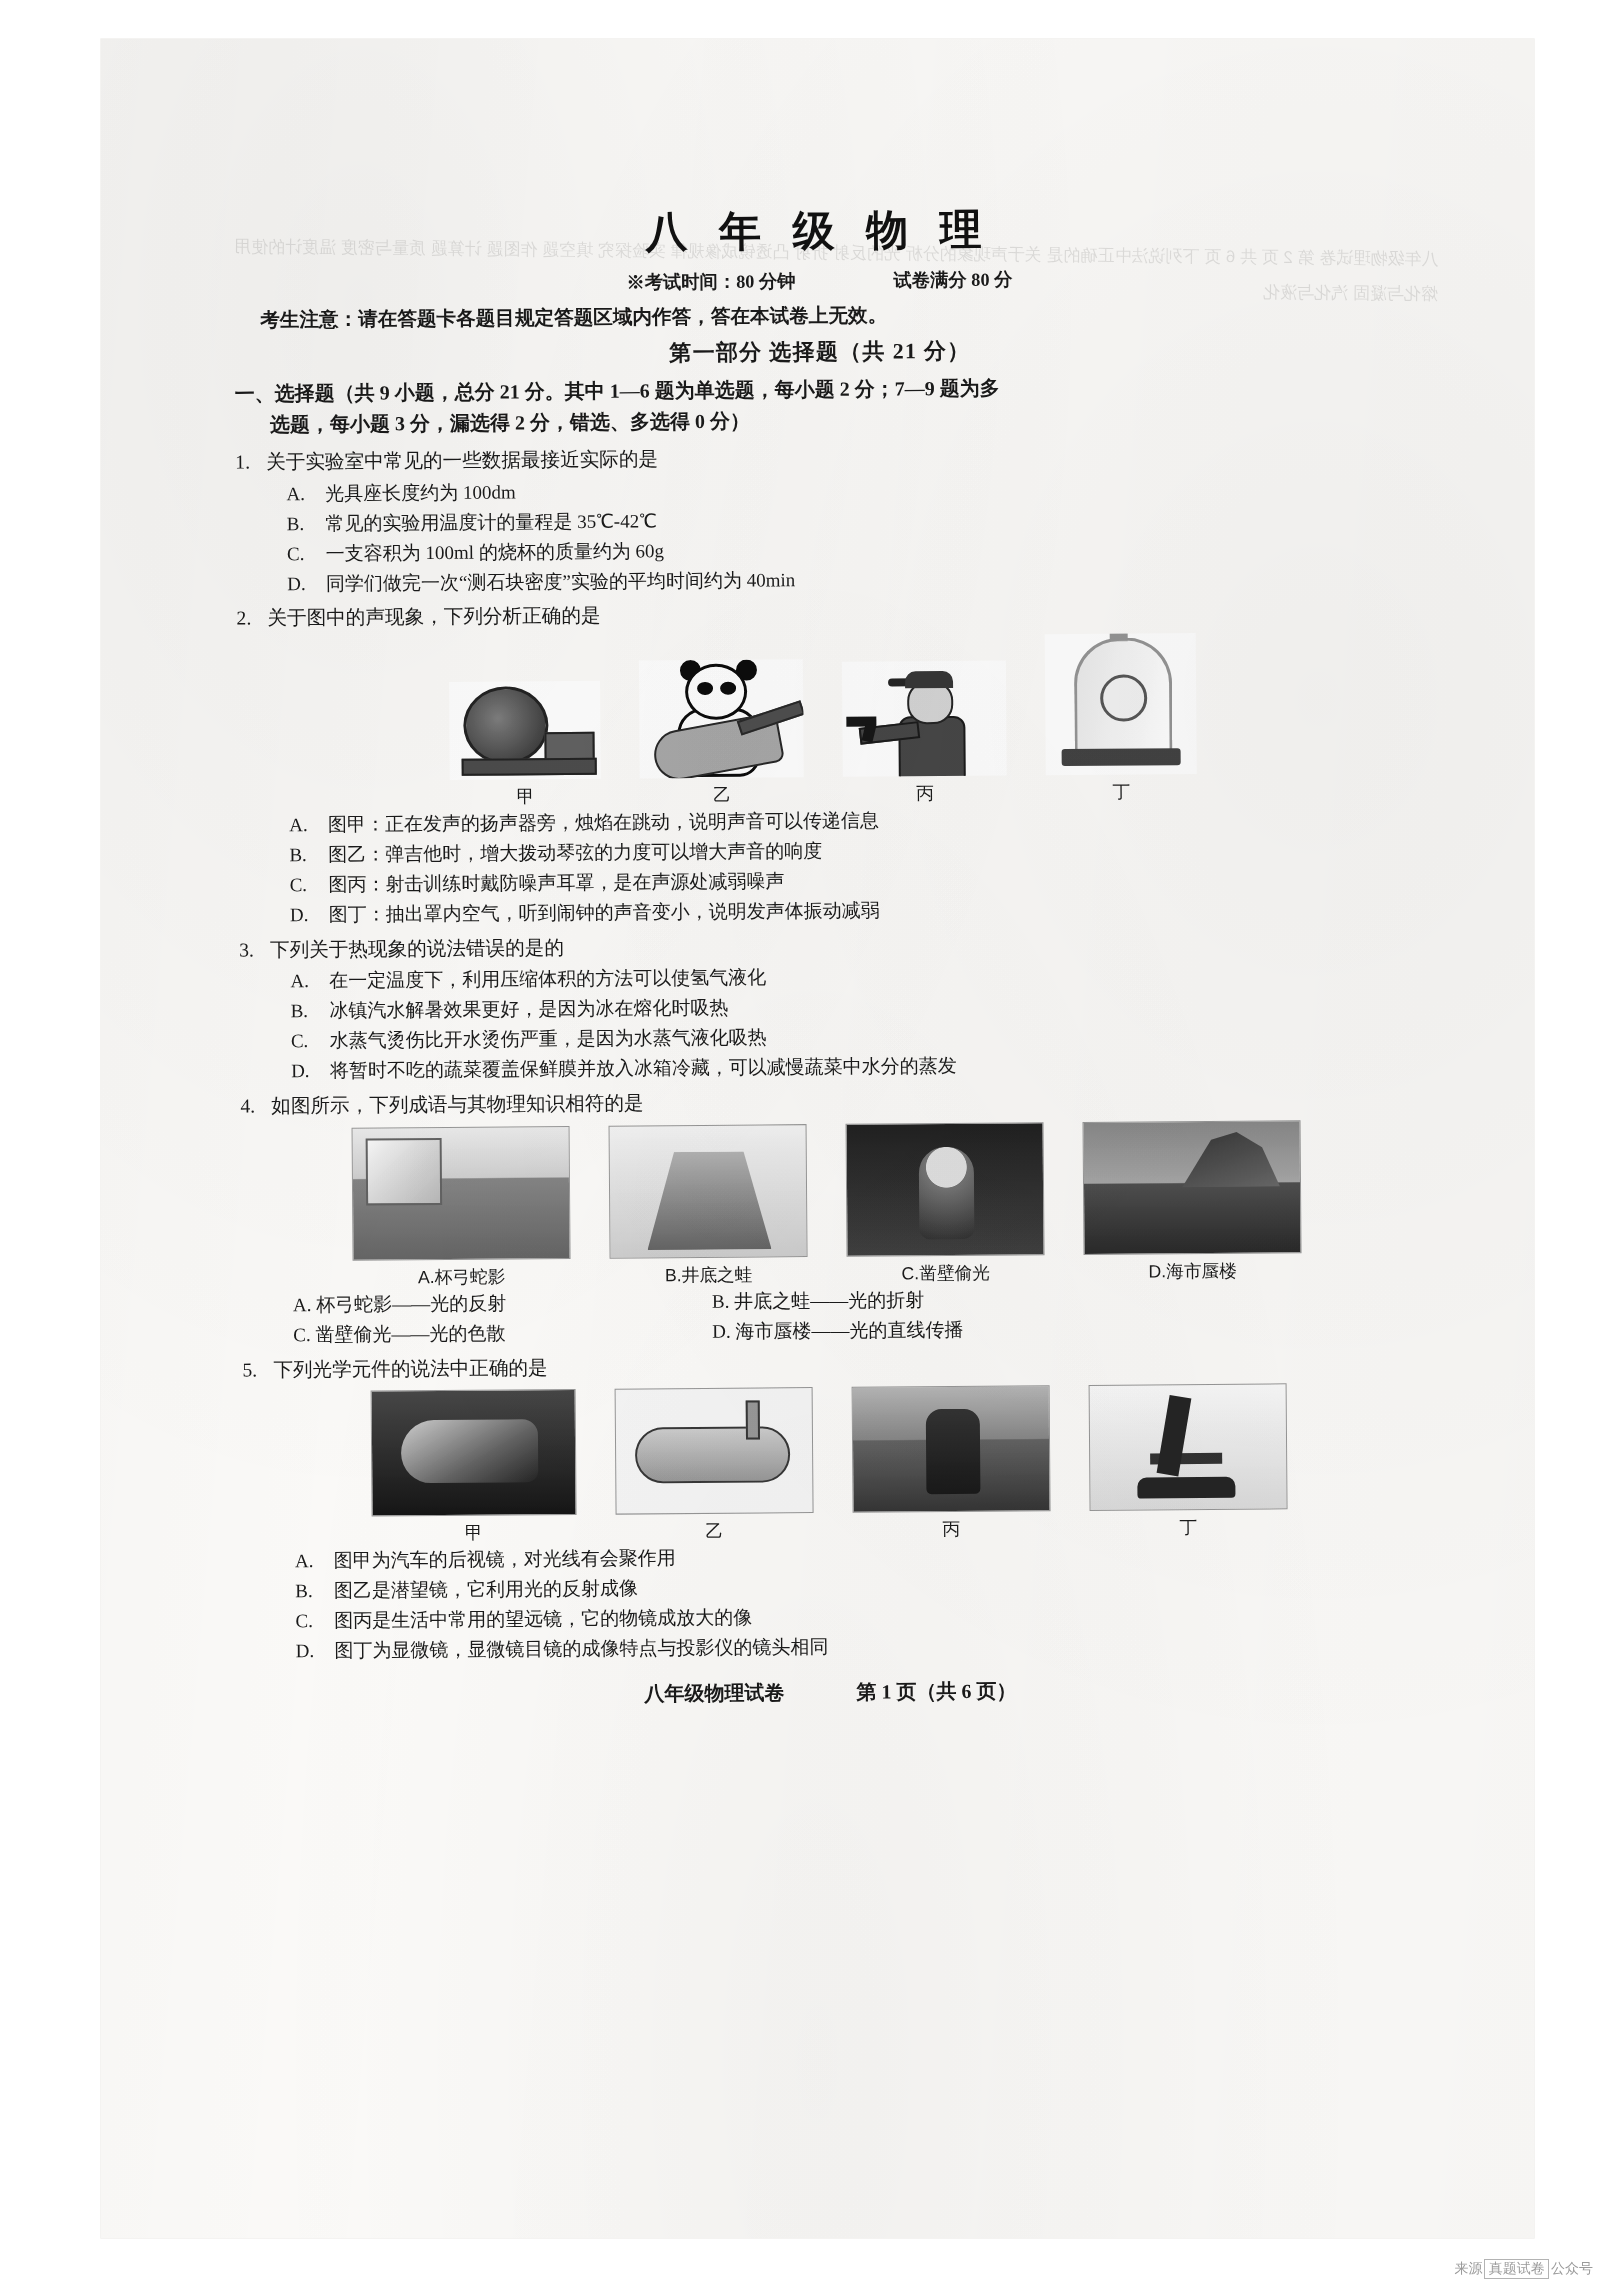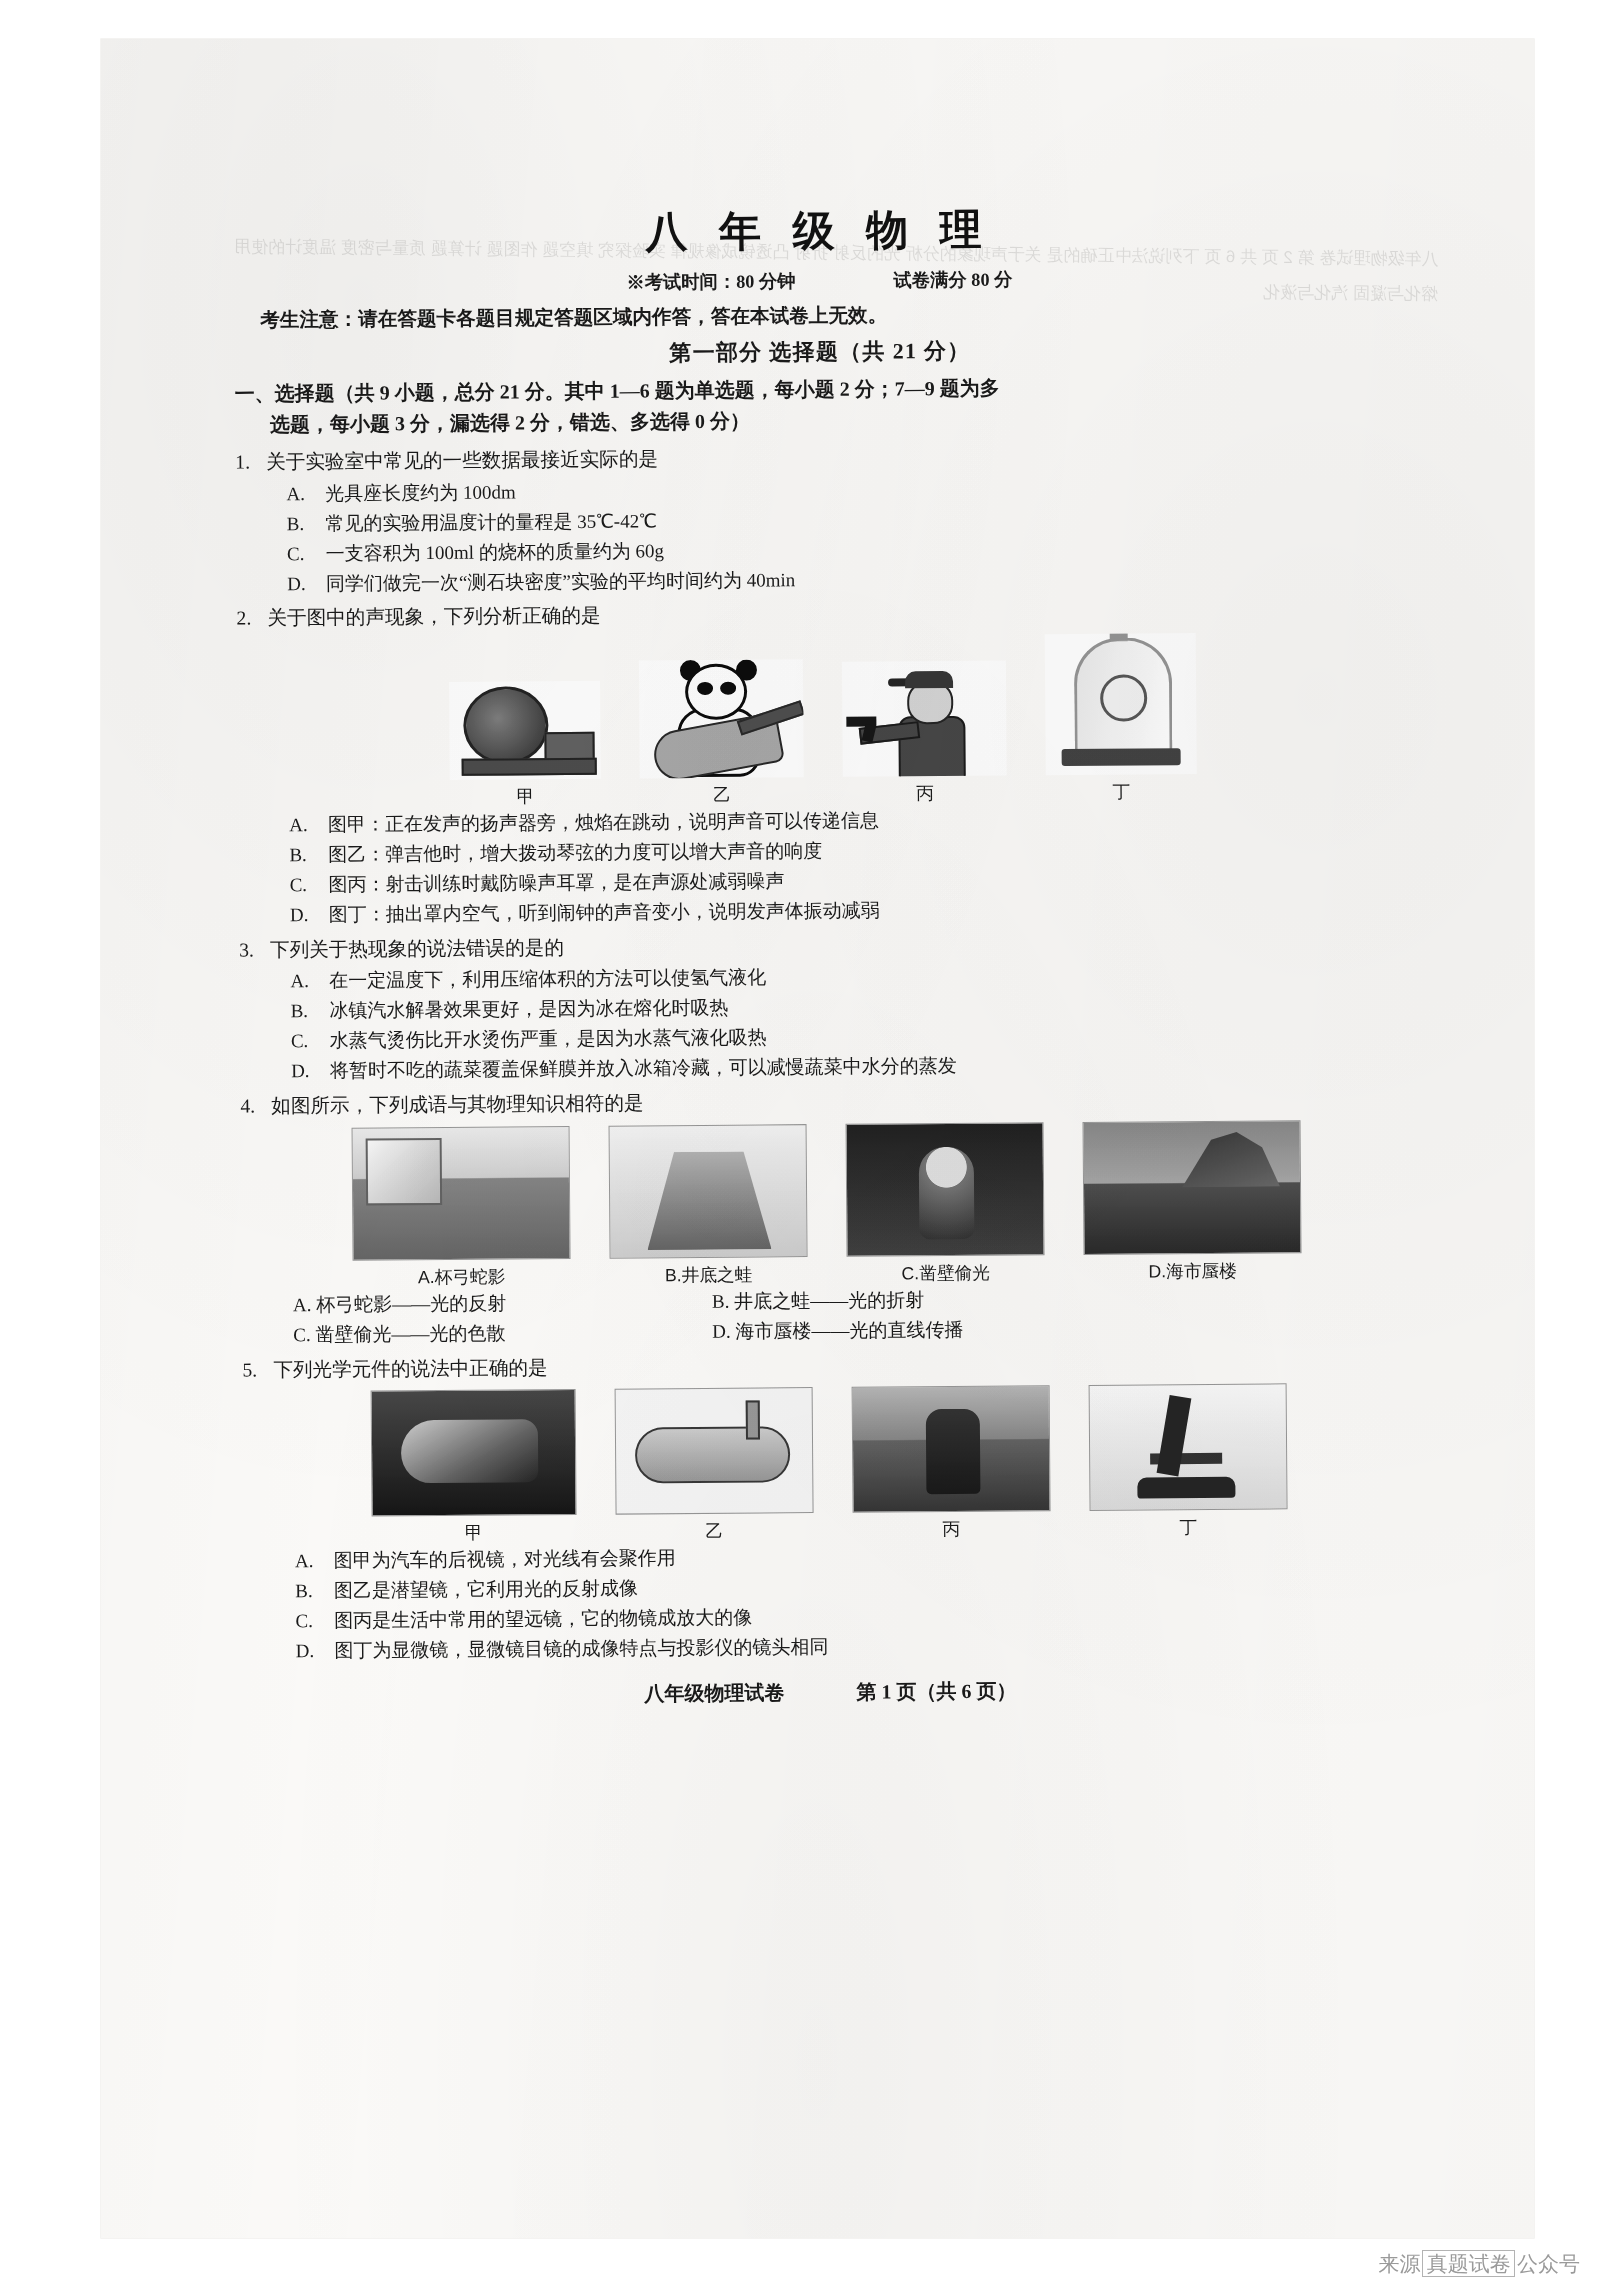--- a/index.html
+++ b/index.html
@@ -343,25 +343,25 @@
   .footer {
     display: flex;
     justify-content: center;
     gap: 72px;
     font-size: 20px;
     font-weight: bold;
     margin-top: 17px;
   }
   .watermark {
     position: absolute;
-    right: 43px;
+    right: 30px;
     bottom: 17px;
-    font-size: 21px;
+    font-size: 14px;
     color: #9a9a9a;
-    font-family: Liberation Sans, sans-serif;
+    font-family: Liberation Mono, monospace;
     z-index: 5;
   }
   .watermark .boxed {
     border: 0.7px solid #b3b3b3;
     padding: 0.7px 3.3px;
     margin: 0 2px;
   }
   .tiny-mark {
     position: absolute;
     left: 258px;

